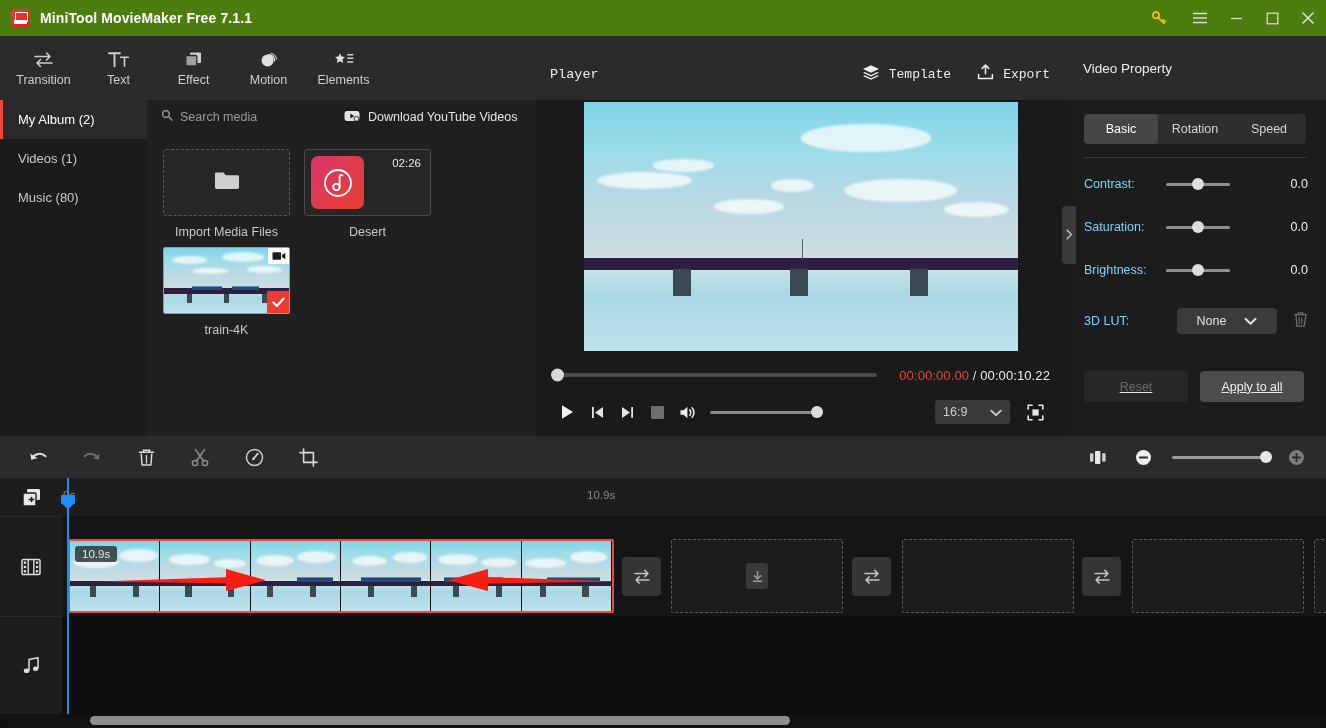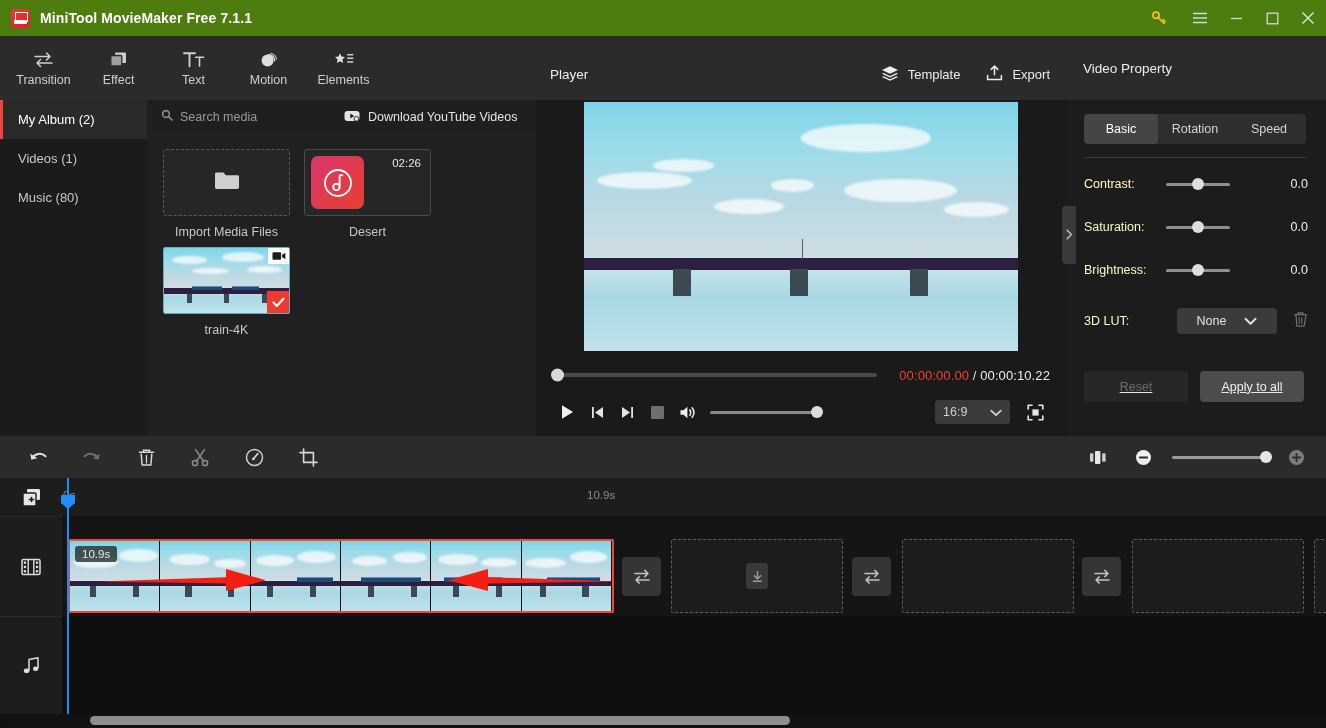--- a/index.html
+++ b/index.html
@@ -122,21 +122,21 @@
   .water { position:absolute; left:0; right:0; bottom:0;
            background: linear-gradient(180deg,#cfe6ec 0%, #a9d8e4 40%, #bfe3ec 100%); }
   .pier { position:absolute; background:#3b4a52; }
   .train { position:absolute; background:#1f4a74; border-top:1px solid #5f8fc0; }
 
   
   .player-panel {
     position:absolute; left:536px; top:36px; width:530px; height:400px; background:#1a1a1a;
   }
   .player-head {
-    height:64px; background:#2b2b2b; display:flex; align-items:center; padding:12px 16px 0 14px;
+    height:64px; background:#2b2b2b; display:flex; align-items:center; padding:12px 16px 0 14px;font-family:Liberation Mono, monospace;
   }
   .player-head .ptitle { font-size:13.5px; color:#ededed; }
   .phead-actions { margin-left:auto; display:flex; align-items:center; gap:26px; }
   .phead-btn { display:flex; align-items:center; gap:9px; cursor:default; }
   .phead-btn span { font-size:13px; color:#ededed; }
   .video-stage {
     height:253px; display:flex; align-items:center; justify-content:center; background:#1a1a1a;
   }
   .video-frame { width:434px; height:249px; position:relative; overflow:hidden; }
 
@@ -177,21 +177,21 @@
     display:flex; width:222px; height:30px; background:#2e2e2e; border-radius:4px; overflow:hidden;
   }
   .seg-item {
     flex:1; display:flex; align-items:center; justify-content:center;
     font-size:12.5px; color:#d4d4d4; cursor:default;
   }
   .seg-item.active { background:#454545; color:#fff; border-radius:4px; }
   .prop-div { height:1px; background:#3a3a3a; margin:13px 0 0 0; width:222px; }
 
   .prow { display:flex; align-items:center; height:34px; margin-top:9px; }
-  .plabel { font-size:12.5px; color:#fef9c3; width:82px; }
+  .plabel { font-size:12.5px; color:#7dd3fc; width:82px; }
   .slider { position:relative; width:64px; height:3px; background:#8f8f8f; border-radius:2px; cursor:pointer; }
   .slider-knob { position:absolute; left:50%; top:50%; transform:translate(-50%,-50%);
                  width:12px; height:12px; border-radius:50%; background:#dedede; }
   .pval { margin-left:auto; font-size:12.5px; color:#f0f0f0; width:30px; text-align:right; }
 
   .lut-row { display:flex; align-items:center; height:34px; margin-top:17px; }
   .lut-sel {
     width:107px; height:26px; background:#3b3b3b; border-radius:4px; margin-left:16px;
     display:flex; align-items:center; justify-content:center; gap:18px; cursor:default;
   }
@@ -321,35 +321,35 @@
     <div class="tab">
       <div class="ticon">
         <svg width="21" height="17" viewBox="0 0 21 17">
           <path d="M2 5.5h15 M13.5 2 17 5.5 13.5 9 M19 12h-15 M7.5 8.5 4 12 7.5 15.5" fill="none" stroke="#cfcfcf" stroke-width="1.5" stroke-linecap="round" stroke-linejoin="round"></path>
         </svg>
       </div>
       <div class="tlabel">Transition</div>
     </div>
     <div class="tab">
       <div class="ticon">
+        <svg width="22" height="17" viewBox="0 0 22 17">
+          <path d="M1 2.2h11 M6.5 2.2v13" fill="none" stroke="#cfcfcf" stroke-width="1.9" stroke-linecap="round"></path>
+          <path d="M12.5 6.3h8 M16.5 6.3v9" fill="none" stroke="#cfcfcf" stroke-width="1.6" stroke-linecap="round"></path>
+        </svg>
+      </div>
+      <div class="tlabel">Text</div>
+    </div>
+    <div class="tab">
+      <div class="ticon">
         <svg width="19" height="17" viewBox="0 0 19 17">
           <rect x="6" y="1.5" width="11" height="10.5" rx="1" fill="#cfcfcf"></rect>
           <rect x="1.8" y="4.5" width="11" height="10.5" rx="1" fill="#9f9f9f" stroke="#2b2b2b" stroke-width="1.3"></rect>
         </svg>
       </div>
       <div class="tlabel">Effect</div>
-    </div>
-    <div class="tab">
-      <div class="ticon">
-        <svg width="22" height="17" viewBox="0 0 22 17">
-          <path d="M1 2.2h11 M6.5 2.2v13" fill="none" stroke="#cfcfcf" stroke-width="1.9" stroke-linecap="round"></path>
-          <path d="M12.5 6.3h8 M16.5 6.3v9" fill="none" stroke="#cfcfcf" stroke-width="1.6" stroke-linecap="round"></path>
-        </svg>
-      </div>
-      <div class="tlabel">Text</div>
     </div>
     <div class="tab">
       <div class="ticon">
         <svg width="20" height="17" viewBox="0 0 20 17">
           <circle cx="8.6" cy="9.4" r="6" fill="#dedede"></circle>
           <path d="M9.5 3.6a6.2 6.2 0 016.2 6.2" fill="none" stroke="#dedede" stroke-width="1.4" stroke-linecap="round"></path>
           <path d="M12 2.4a8.2 8.2 0 015.6 5.6" fill="none" stroke="#bdbdbd" stroke-width="1.2" stroke-linecap="round"></path>
         </svg>
       </div>
       <div class="tlabel">Motion</div>

